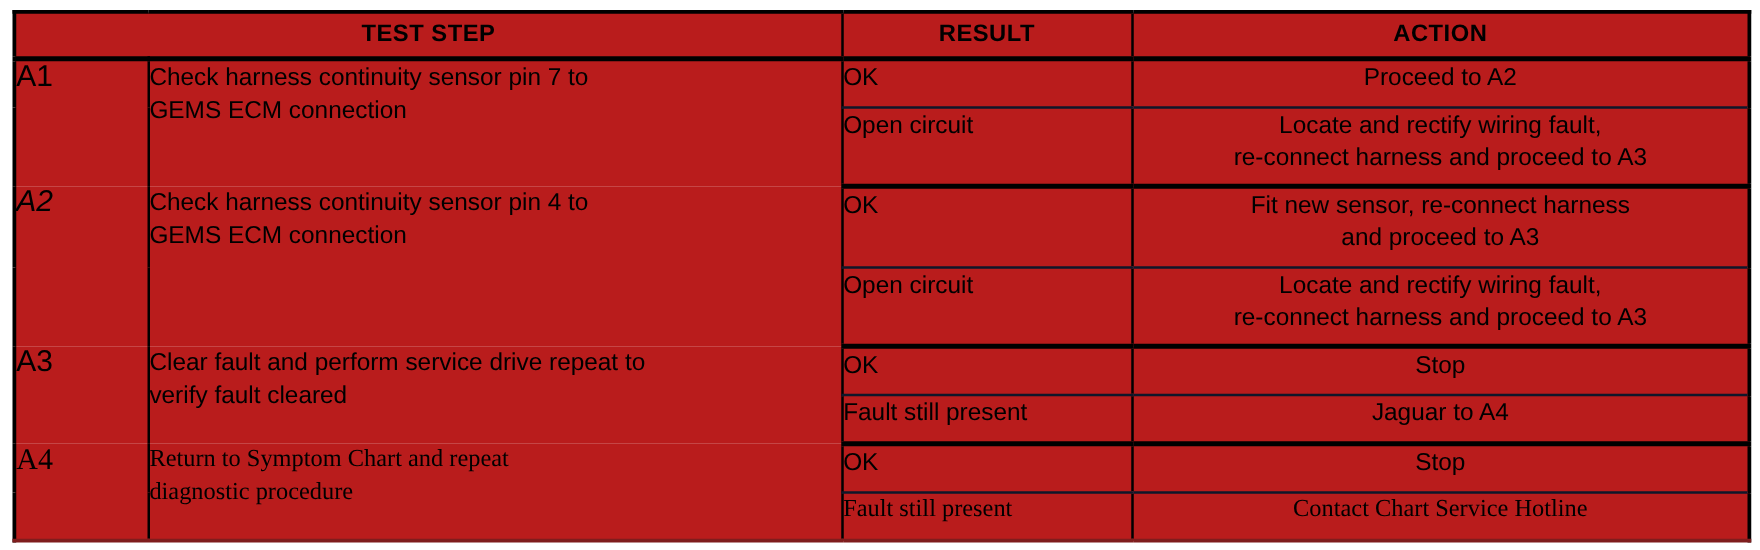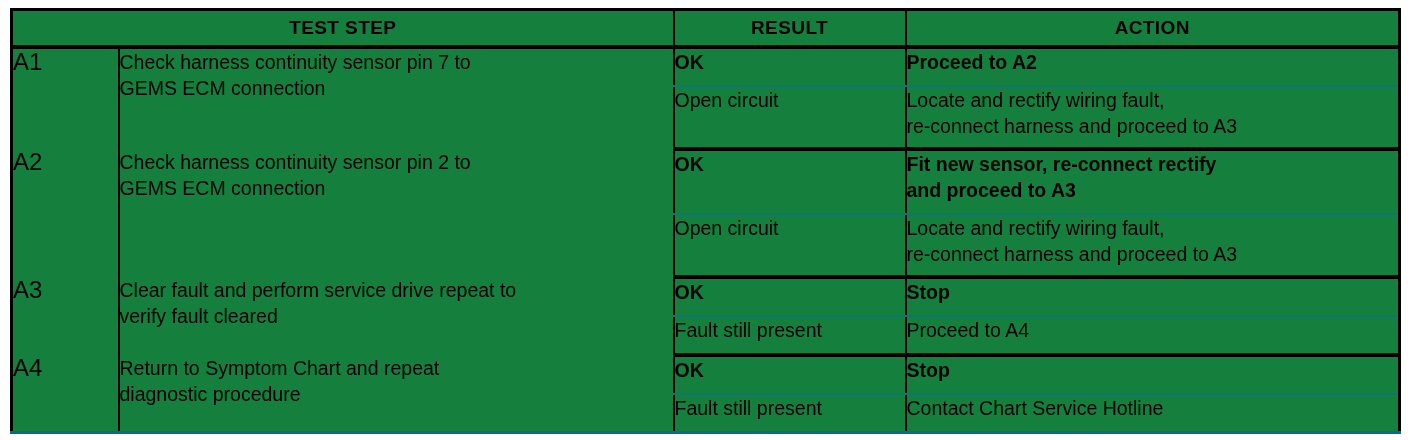--- a/index.html
+++ b/index.html
@@ -30,37 +30,37 @@
     width: 1388px;
     border-collapse: collapse;
     table-layout: fixed;
     background: #ffffff;
   }
 
   table.diag td, table.diag th {
     padding: 0;
     margin: 0;
     vertical-align: top;
-    background: #15803d;
+    background: #b91c1c;
   }
 
   
   col.c-stepid  { width: 107px; }
   col.c-desc    { width: 555px; }
   col.c-result  { width: 232px; }
   col.c-action  { width: 494px; }
 
   
   .bd-out-l { border-left:   3px solid #000; }
-  .bd-out-r { border-right:  3px solid #000; }
+  .bd-out-r { border-right:  3px solid #000; text-align: center; }
   .bd-out-t { border-top:    3px solid #000; }
-  .bd-out-b { border-bottom: 3px solid #0369a1; }
+  .bd-out-b { border-bottom: 3px solid #7f1d1d; font-family: Liberation Serif, serif; }
 
   .bd-thin-l { border-left:   2px solid #000; }
-  .bd-thin-b { border-bottom: 2px solid #0f766e; font-weight: bold; }
+  .bd-thin-b { border-bottom: 2px solid #0f172a; }
 
   .bd-major-b { border-bottom: 4px solid #000; }
 
   
   .hdr {
     height: 34px;
     font-weight: bold;
     font-size: 19px;
     letter-spacing: 0.4px;
     line-height: 34px;
@@ -90,21 +90,21 @@
     font-size: 19.5px;
     line-height: 26px;
     padding: 4px 6px 5px 8px;
     white-space: pre-line;
   }
 
   
   .h-tall  { height: 60px; }
   .h-mid   { height: 62px; }
   .h-short { height: 36px; }
-  .h-xtall { height: 68px; }
+  .h-xtall { height: 68px; font-style: italic; }
 </style>
 </head>
 <body>
 
 <div id="sheet">
 
   <table class="diag">
     <colgroup>
       <col class="c-stepid">
       <col class="c-desc">
@@ -130,42 +130,42 @@
         <td class="cell-action bd-thin-l bd-out-r bd-thin-b">Proceed to A2</td>
       </tr>
       <tr>
         <td class="cell-result bd-thin-l bd-major-b h-tall">Open circuit</td>
         <td class="cell-action bd-thin-l bd-out-r bd-major-b">Locate and rectify wiring fault,
 re-connect harness and proceed to A3</td>
       </tr>
 
       <tr>
         <td class="cell-step bd-out-l h-xtall" rowspan="2">A2</td>
-        <td class="cell bd-thin-l" rowspan="2">Check harness continuity sensor pin 2 to
+        <td class="cell bd-thin-l" rowspan="2">Check harness continuity sensor pin 4 to
 GEMS ECM connection</td>
         <td class="cell-result bd-thin-l bd-thin-b h-mid">OK</td>
-        <td class="cell-action bd-thin-l bd-out-r bd-thin-b">Fit new sensor, re-connect rectify
+        <td class="cell-action bd-thin-l bd-out-r bd-thin-b">Fit new sensor, re-connect harness
 and proceed to A3</td>
       </tr>
       <tr>
         <td class="cell-result bd-thin-l bd-major-b h-tall">Open circuit</td>
         <td class="cell-action bd-thin-l bd-out-r bd-major-b">Locate and rectify wiring fault,
 re-connect harness and proceed to A3</td>
       </tr>
 
       <tr>
         <td class="cell-step bd-out-l" rowspan="2">A3</td>
         <td class="cell bd-thin-l" rowspan="2">Clear fault and perform service drive repeat to
 verify fault cleared</td>
         <td class="cell-result bd-thin-l bd-thin-b h-short">OK</td>
         <td class="cell-action bd-thin-l bd-out-r bd-thin-b">Stop</td>
       </tr>
       <tr>
         <td class="cell-result bd-thin-l bd-major-b h-short">Fault still present</td>
-        <td class="cell-action bd-thin-l bd-out-r bd-major-b">Proceed to A4</td>
+        <td class="cell-action bd-thin-l bd-out-r bd-major-b">Jaguar to A4</td>
       </tr>
 
       <tr>
         <td class="cell-step bd-out-l bd-out-b" rowspan="2">A4</td>
         <td class="cell bd-thin-l bd-out-b" rowspan="2">Return to Symptom Chart and repeat
 diagnostic procedure</td>
         <td class="cell-result bd-thin-l bd-thin-b h-short">OK</td>
         <td class="cell-action bd-thin-l bd-out-r bd-thin-b">Stop</td>
       </tr>
       <tr>

